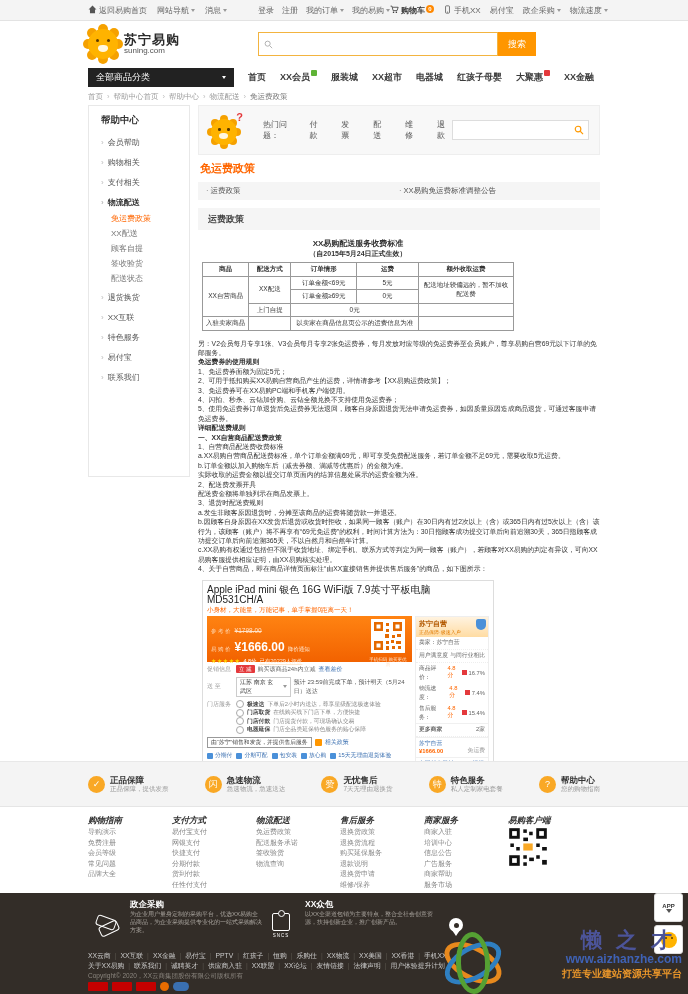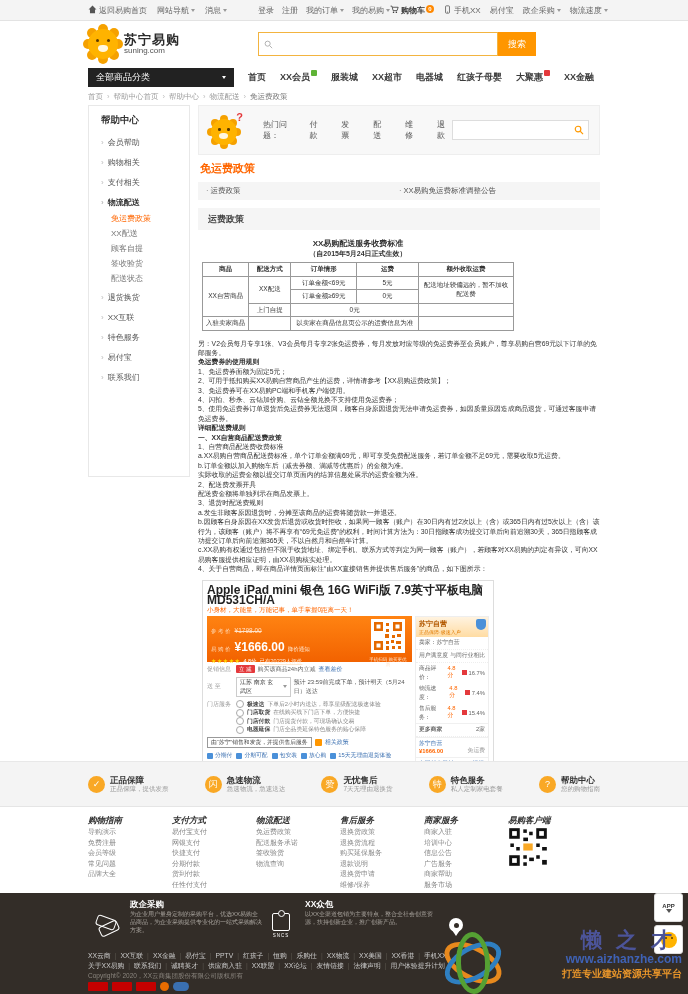--- a/index.html
+++ b/index.html
@@ -81,21 +81,21 @@
   .tbl-sub{text-align:center;font-size:7px;font-weight:bold;line-height:10px;margin-bottom:3px;}
   table.fee{border-collapse:collapse;width:100%;font-size:6.5px;color:#333;}
   table.fee th,table.fee td{border:1px solid #999;text-align:center;padding:2px 2px;line-height:8.5px;}
   table.fee th{font-weight:bold;background:#fff;}
   
   .policy{font-size:6.8px;line-height:9.4px;color:#333;}
   .pp{margin:0;}
   .pp.bold{font-weight:bold;}
   
   .card{width:292px;border:1px solid #ddd;margin:6px 0 6px 4px;padding:4px;box-sizing:border-box;background:#fff;}
-  .p-title{font-size:12px;font-weight:bold;color:#222;line-height:10px;}
+  .p-title{font-size:10px;font-weight:normal;color:#222;line-height:10px;}
   .p-slogan{font-size:6.5px;color:#ff6600;line-height:9px;margin-bottom:2px;}
   .p-main{display:flex;gap:3px;}
   .p-left{width:205px;flex:none;}
   .p-orange{background:linear-gradient(#ff8312,#f26200);height:46px;display:flex;padding:3px 4px;box-sizing:border-box;color:#fff;}
   .p-prices{flex:1;}
   .plab{font-size:5.5px;color:#ffd9b5;margin-right:4px;}
   .pref{font-size:6.5px;text-decoration:line-through;color:#ffe2c8;}
   .pprice{font-size:12px;font-weight:bold;}
   .pnotice{font-size:5.5px;margin-left:3px;color:#ffe2c8;}
   .p-orange .row3{font-size:5.5px;margin-top:2px;}

